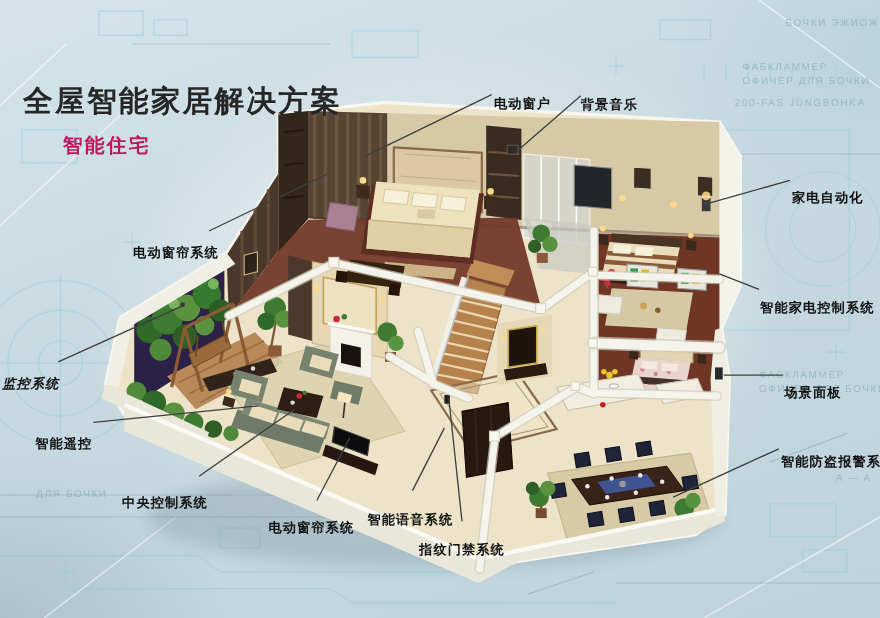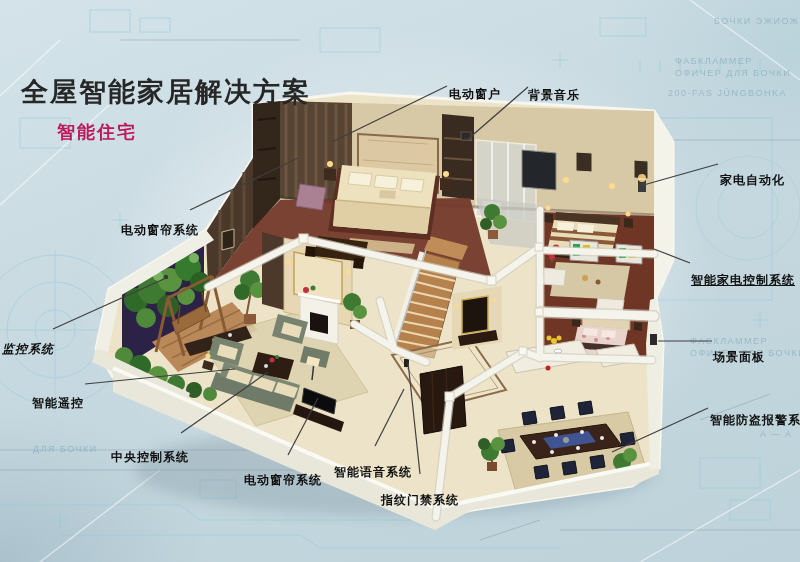--- a/index.html
+++ b/index.html
@@ -389,21 +389,21 @@
   </svg>
 
   <h1 class="title">全屋智能家居解决方案</h1>
   <div class="subtitle">
     <div>智能住宅</div>
   </div>
 
   <div class="co" style="left:449px;top:66px;">电动窗户</div>
   <div class="co" style="left:528px;top:67px;">背景音乐</div>
   <div class="co" style="left:720px;top:152px;">家电自动化</div>
-  <div class="co" style="left:691px;top:252px;text-decoration:underline;">智能家电控制系统</div>
+  <div class="co" style="left:691px;top:252px;">智能家电控制系统</div>
   <div class="co" style="left:713px;top:329px;">场景面板</div>
   <div class="co" style="left:710px;top:392px;">智能防盗报警系统</div>
   <div class="co" style="left:121px;top:202px;">电动窗帘系统</div>
   <div class="co" style="left:2px;top:321px;font-style:italic;">监控系统</div>
   <div class="co" style="left:32px;top:375px;">智能遥控</div>
   <div class="co" style="left:111px;top:429px;">中央控制系统</div>
   <div class="co" style="left:244px;top:452px;">电动窗帘系统</div>
   <div class="co" style="left:334px;top:444px;">智能语音系统</div>
   <div class="co" style="left:381px;top:472px;">指纹门禁系统</div>
 

